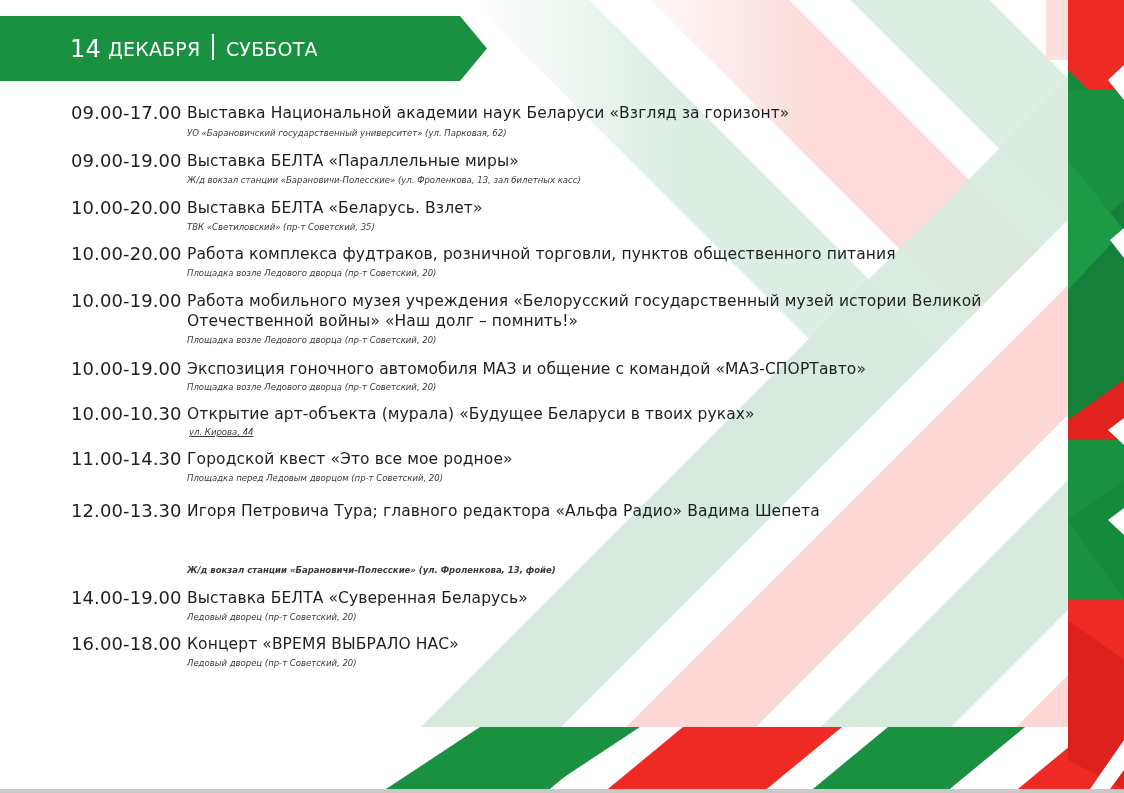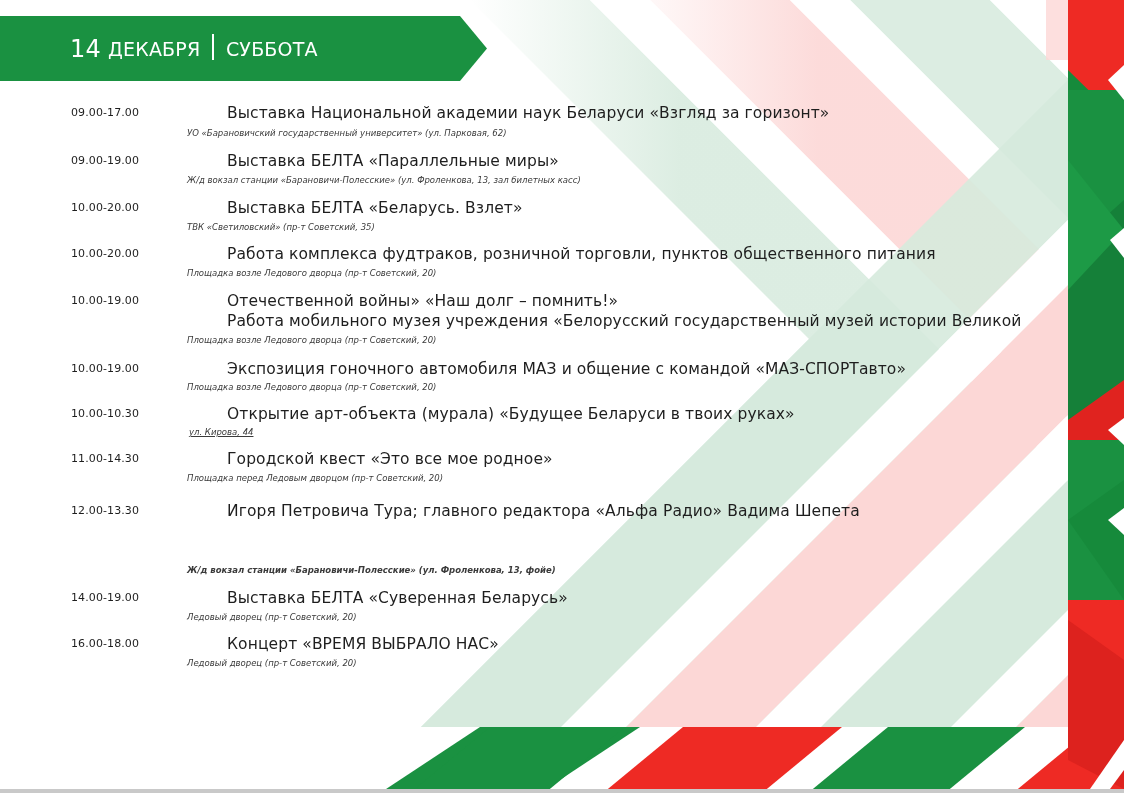--- a/index.html
+++ b/index.html
@@ -74,40 +74,39 @@
     }
     .event {
       position: absolute;
       left: 0;
       width: 1070px;
     }
     .event-time {
       position: absolute;
       left: 71px;
       top: 0;
-      font-size: 11px;
+      font-size: 18px;
       line-height: 20px;
       color: #1e1e1e;
       white-space: nowrap;
       letter-spacing: 0.1px;
     }
     .event-title {
       position: absolute;
       left: 187px;
       top: 0;
       width: 880px;
       font-size: 15.5px;
       line-height: 20px;
       color: #1e1e1e;
       letter-spacing: 0.1px;
     }
     .event-title span {
       display: block;
       white-space: nowrap;
-      margin-left: 40px;
     }
     .event-location {
       position: absolute;
       left: 187px;
       font-size: 8.5px;
       font-style: italic;
       color: #3a3a3a;
       white-space: nowrap;
       line-height: 12px;
     }
@@ -235,22 +234,22 @@
     <div class="event-time">10.00-20.00</div>
     <div class="event-title">
       <span>Работа комплекса фудтраков, розничной торговли, пунктов общественного питания</span>
     </div>
     <div class="event-location" style="top:23px;">Площадка возле Ледового дворца (пр-т Советский, 20)</div>
   </div>
 
   <div class="event" style="top:291px;">
     <div class="event-time">10.00-19.00</div>
     <div class="event-title">
+      <span>Работа мобильного музея учреждения «Белорусский государственный музей истории Великой</span>
       <span>Отечественной войны» «Наш долг – помнить!»</span>
-      <span>Работа мобильного музея учреждения «Белорусский государственный музей истории Великой</span>
     </div>
     <div class="event-location" style="top:43px;">Площадка возле Ледового дворца (пр-т Советский, 20)</div>
   </div>
 
   <div class="event" style="top:359px;">
     <div class="event-time">10.00-19.00</div>
     <div class="event-title">
       <span>Экспозиция гоночного автомобиля МАЗ и общение с командой «МАЗ-СПОРТавто»</span>
     </div>
     <div class="event-location" style="top:22px;">Площадка возле Ледового дворца (пр-т Советский, 20)</div>

